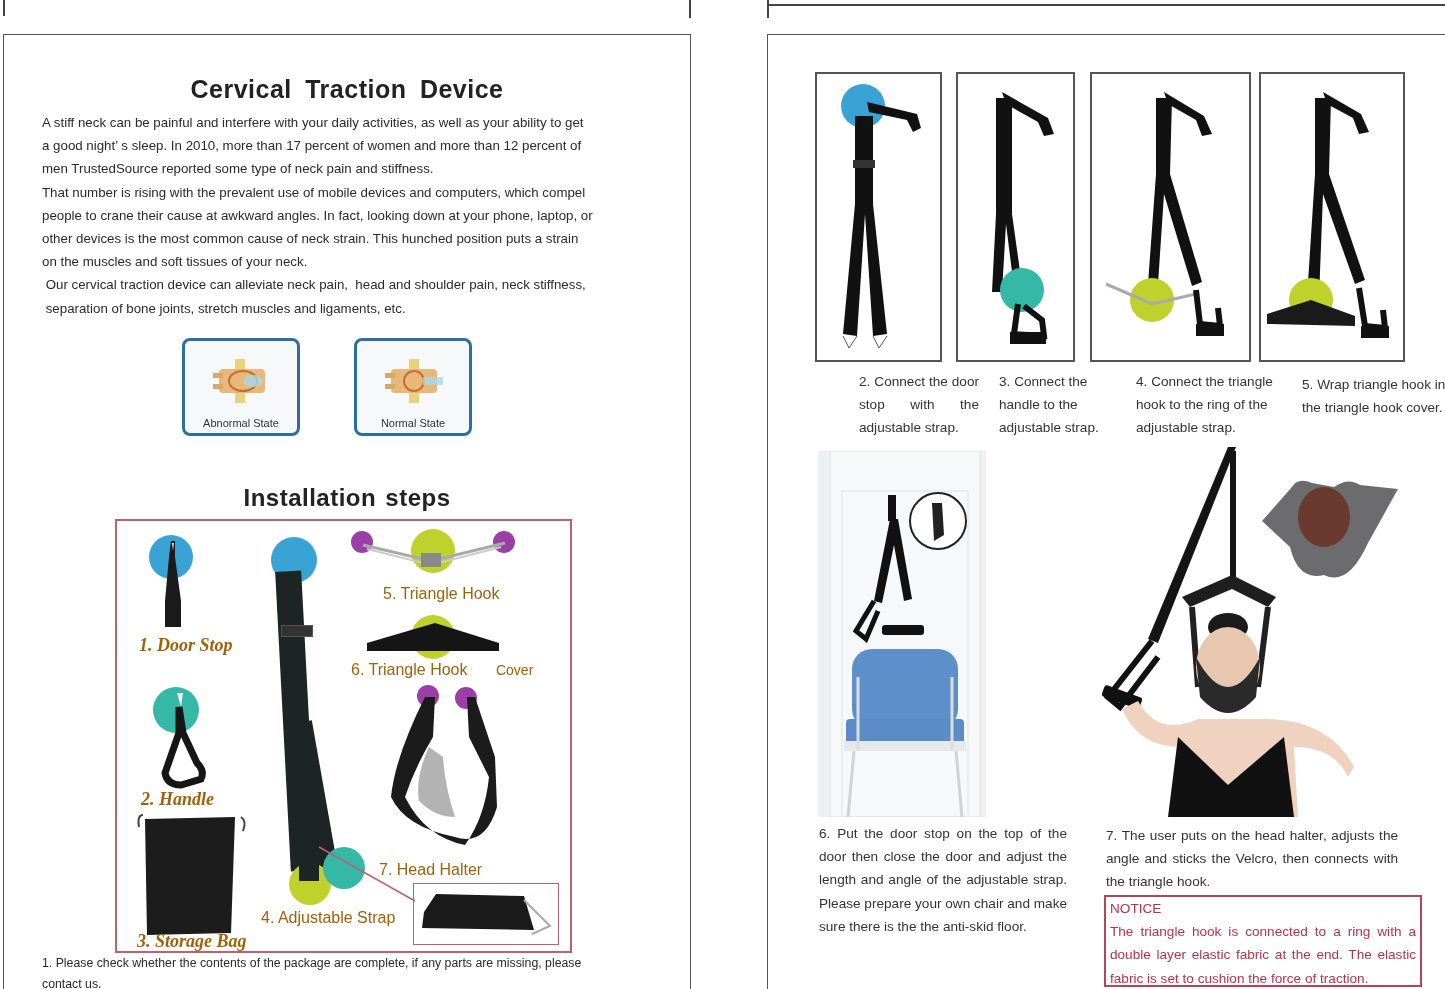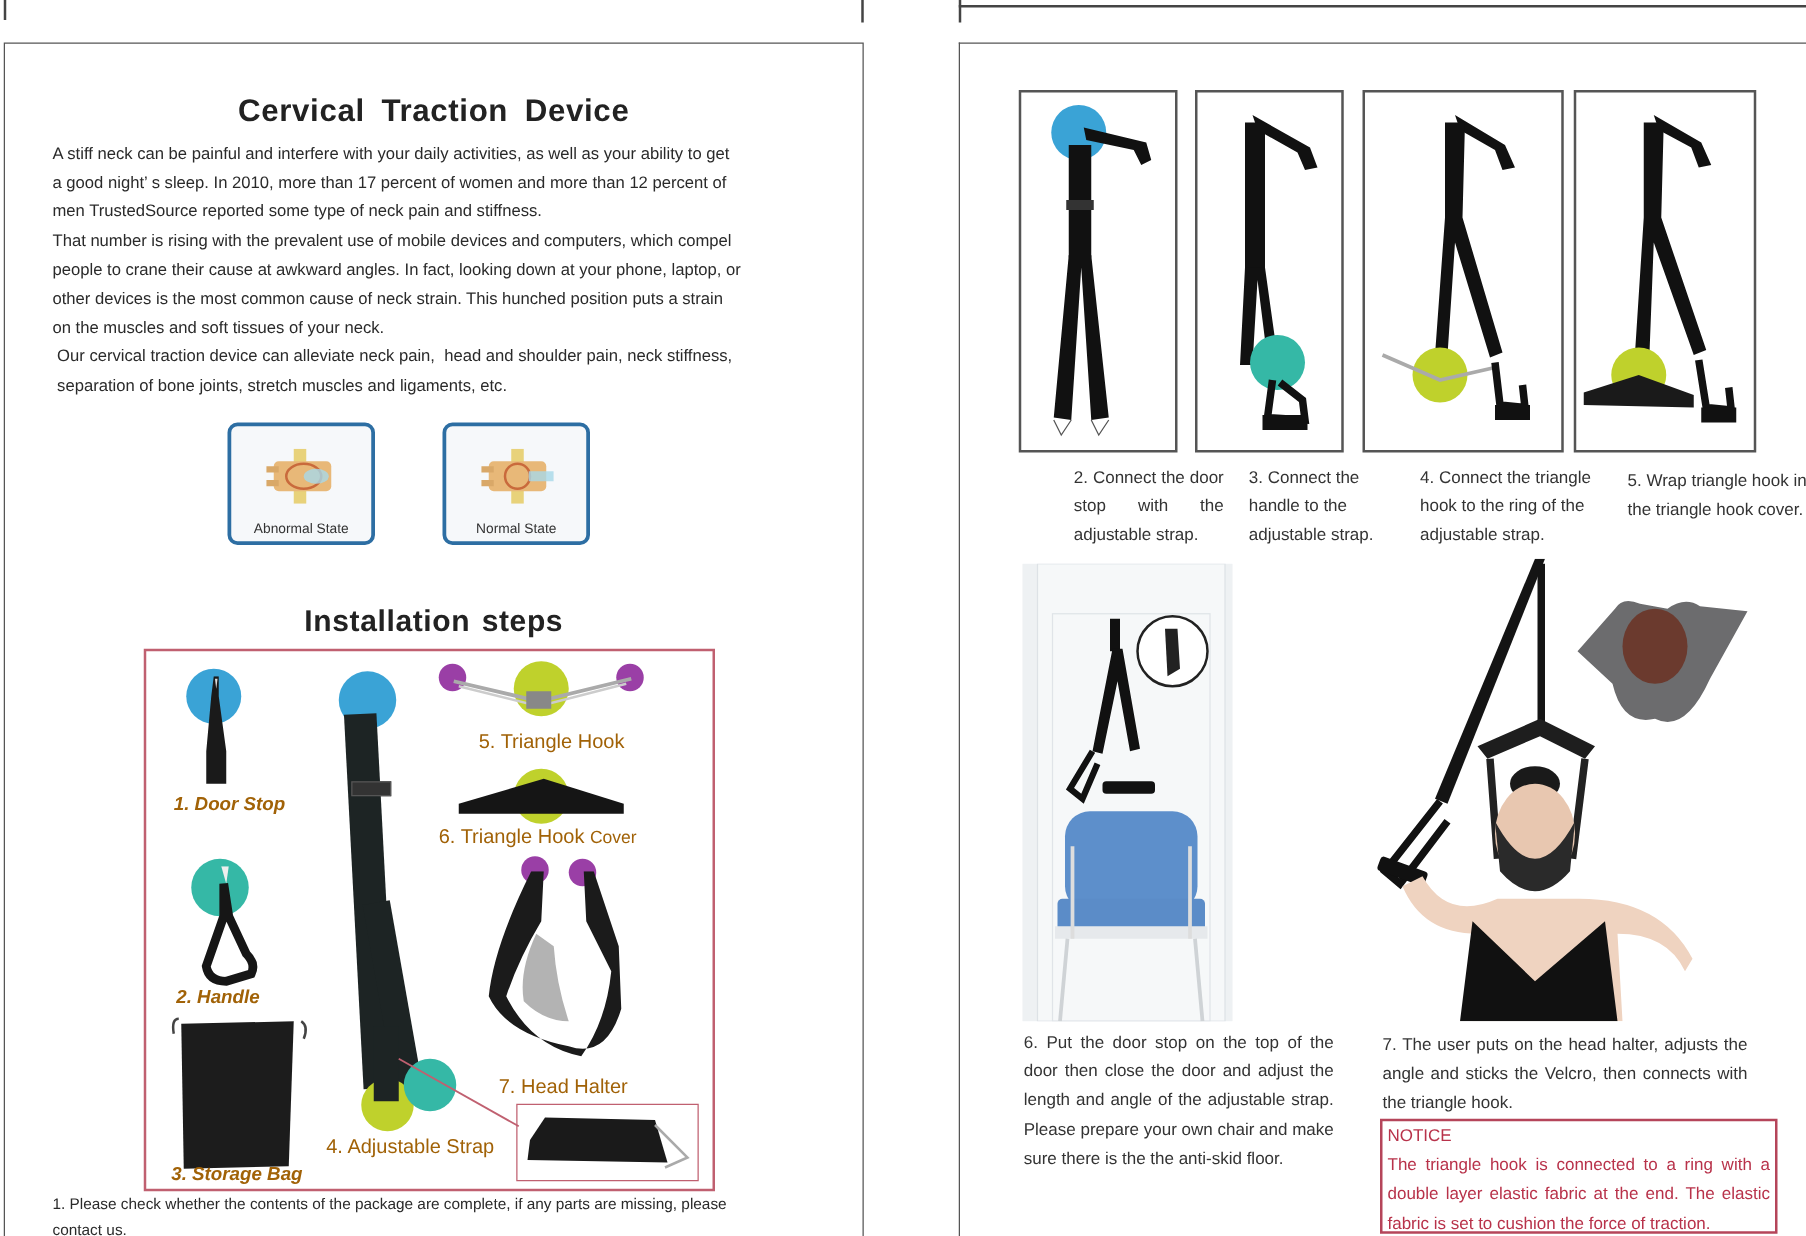--- a/index.html
+++ b/index.html
@@ -14,21 +14,21 @@
   .title { position: absolute; left: 0; width: 100%; text-align: center; font-size: 25px; color: #222; letter-spacing: 0.5px; word-spacing: 6px; }
   .para { position: absolute; font-size: 13.3px; line-height: 23.2px; color: #2a2a2a; }
   .para div { white-space: nowrap; }
 
   .state-card { position: absolute; width: 118px; height: 98px; border: 3px solid #2d6ea3; border-radius: 8px; background: #f6f8fa; }
   .state-card .img { position: absolute; left: 28px; top: 18px; width: 58px; height: 44px; }
   .state-card .lbl { position: absolute; left: 0; width: 100%; top: 76px; text-align: center; font-size: 11px; color: #333; }
 
   .kit-box { position: absolute; left: 111px; top: 484px; width: 457px; height: 434px; border: 2px solid #c06070; }
   .kit-lbl { position: absolute; font-size: 16px; color: #a16207; white-space: nowrap; }
-  .kit-lbl.it { font-family: Liberation Sans, sans-serif; font-style: italic; font-weight: bold; font-size: 15px; }
+  .kit-lbl.it { font-family: Liberation Serif, serif; font-style: italic; font-weight: bold; font-size: 18px; }
   .circle { position: absolute; border-radius: 50%; }
   .strap { position: absolute; background: #1d2424; }
 
   .inset { position: absolute; left: 296px; top: 362px; width: 146px; height: 62px; border: 1.5px solid #c06070; }
   .footnote { position: absolute; left: 38px; top: 918px; font-size: 12.3px; line-height: 21px; color: #2a2a2a; }
 
   .step-box { position: absolute; top: 37px; border: 2px solid #555; background: #fff; height: 290px; }
   .step-cap { position: absolute; top: 335px; font-size: 13.6px; line-height: 23.2px; color: #333; margin-left: 40px; }
   .cap-j { text-align: justify; text-align-last: left; }
 
@@ -125,29 +125,29 @@
       <path d="M2 10 L70 26 L144 8" fill="none" stroke="#aaa" stroke-width="3"></path>
       <path d="M6 14 L70 30 L140 12" fill="none" stroke="#ccc" stroke-width="2"></path>
       <rect x="60" y="18" width="20" height="14" fill="#888"></rect>
     </svg>
     <div class="kit-lbl" style="left:266px;top:64px;">5. Triangle Hook</div>
 
     <div class="circle" style="left:294px;top:94px;width:44px;height:44px;background:#bfd12c;"></div>
     <svg style="position:absolute;left:248px;top:100px;" width="136" height="32" viewBox="0 0 136 32">
       <path d="M2 22 L70 2 L134 22 L134 30 L2 30 Z" fill="#151515"></path>
     </svg>
-    <div class="kit-lbl" style="left:234px;top:140px;"><span>6. Triangle Hook </span><span style="font-size:14px;">Cover</span></div>
+    <div class="kit-lbl" style="left:234px;top:140px;"><span>6. Triangle Hook </span><span style="font-size:14px;margin-left:24px;">Cover</span></div>
 
     <div class="circle" style="left:300px;top:164px;width:22px;height:22px;background:#9a3fa6;"></div>
     <div class="circle" style="left:338px;top:166px;width:22px;height:22px;background:#9a3fa6;"></div>
     <svg style="position:absolute;left:268px;top:176px;" width="120" height="150" viewBox="0 0 120 150">
       <path d="M40 0 L50 0 L48 40 Q30 70 20 100 Q40 140 80 148 Q100 120 104 80 L84 40 L82 0 L90 0 L110 60 L112 110 Q100 150 70 140 Q20 130 6 100 Q10 60 40 0 Z" fill="#1b1b1b"></path>
       <path d="M44 50 Q30 80 34 104 Q50 120 70 120 Q60 90 58 60 Z" fill="#9a9a9a" opacity="0.75"></path>
     </svg>
-    <div class="kit-lbl" style="left:282px;top:340px;">7. Head Halter</div>
+    <div class="kit-lbl" style="left:262px;top:340px;">7. Head Halter</div>
 
     <div class="inset">
       <svg width="143" height="58" viewBox="0 0 143 58">
         <path d="M10 28 L22 10 L110 12 L120 46 L8 44 Z" fill="#1a1a1a"></path>
         <path d="M110 16 L136 42 L118 50" fill="none" stroke="#aaa" stroke-width="2"></path>
       </svg>
     </div>
   </div>
 
   <div class="footnote">

